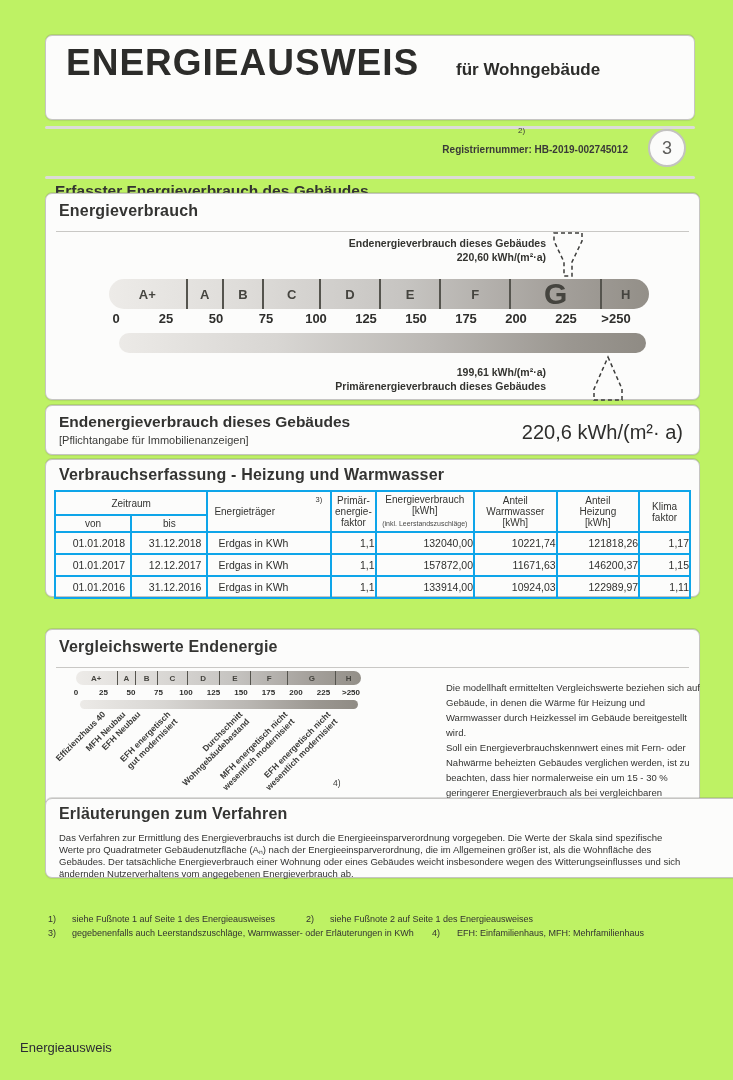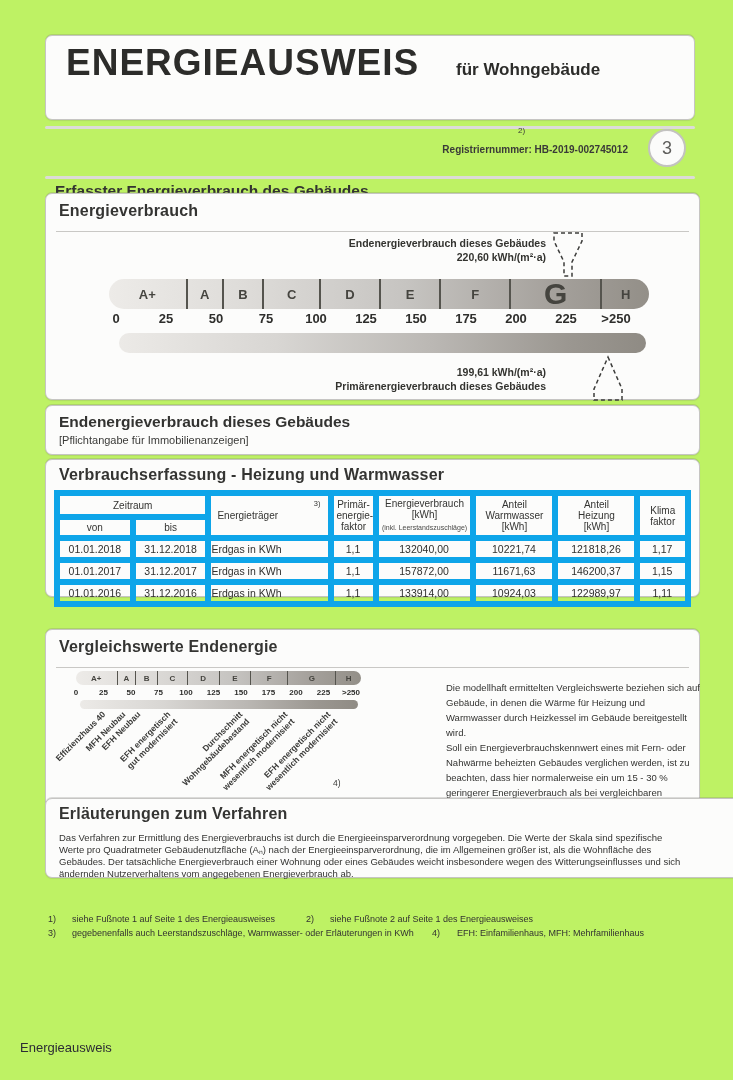--- a/index.html
+++ b/index.html
@@ -41,25 +41,25 @@
            background:linear-gradient(90deg,#eceae7 0%,#d8d6d3 30%,#bab7b3 60%,#9b9791 85%,#8f8b84 100%); }
 
   
   .ee-title { position:absolute; left:13px; top:7px; font-size:15.5px; font-weight:bold; color:#333331; }
   .ee-note { position:absolute; left:13px; top:28px; font-size:11px; color:#3a3a38; }
   .ee-value { position:absolute; right:16px; top:15px; font-size:20px; color:#2e2e2c; }
 
   
   .vt-wrap { position:absolute; left:8px; right:8px; top:30px; }
   table { width:100%; border-collapse:collapse; table-layout:fixed; }
-  th,td { border:6px solid #0ea5e9; font-weight:normal; }
+  th,td { border:2px solid #0ea5e9; font-weight:normal; }
   thead th { font-size:10px; color:#343432; text-align:center; vertical-align:middle; line-height:11px; padding:2px 2px; }
   thead .sub { font-size:7px; color:#4a4a48; display:block; margin-top:2px; }
   tbody td { font-size:10.5px; height:22px; padding:1px 5px; color:#2f2f2d; }
-  td.c { text-align:center; } td.l { text-align:left; padding-left:0; } td.r { text-align:center; padding-right:6px; }
+  td.c { text-align:right; } td.l { text-align:left; padding-left:10px; } td.r { text-align:right; padding-right:0; }
   .etr-head { position:relative; text-align:left !important; padding-left:6px !important; }
   .etr-head sup.fn { position:absolute; right:8px; top:2px; }
 
   
   .sband { position:absolute; display:flex; align-items:center; border-radius:7px;
            background:linear-gradient(90deg,#edebe8 0%,#dedcd9 25%,#c6c4c1 55%,#a5a19c 82%,#938f88 100%); }
   .sband .seg { height:100%; display:flex; align-items:center; justify-content:center;
                 border-right:1px solid #55544e; font-size:8px; font-weight:bold; color:#45443f; }
   .sband .seg:last-child { border-right:none; }
   .stick { position:absolute; transform:translateX(-50%); font-size:8px; font-weight:bold; color:#2e2e2c; }
@@ -144,20 +144,21 @@
 
     <div class="annot" style="left:150px; top:172px; width:350px;">
       <span>199,61 kWh/(m²·a)</span><br>
       <span>Primärenergieverbrauch dieses Gebäudes</span>
     </div>
   </div>
 
   <div class="box" style="left:45px; top:405px; width:655px; height:50px;">
     <div class="ee-title">Endenergieverbrauch dieses Gebäudes</div>
     <div class="ee-note">[Pflichtangabe für Immobilienanzeigen]</div>
+    <div class="ee-value">220,6 kWh/(m²· a)</div>
   </div>
 
   <div class="box" style="left:45px; top:459px; width:655px; height:138px;">
     <div class="sec-title" style="top:6px;">Verbrauchserfassung - Heizung und Warmwasser</div>
     <div class="vt-wrap">
       <table>
         <colgroup>
           <col style="width:12%">
             <col style="width:12%">
             <col style="width:19.5%">
@@ -202,21 +203,21 @@
             <td class="c">31.12.2018</td>
             <td class="l">Erdgas in KWh</td>
             <td class="r">1,1</td>
             <td class="r">132040,00</td>
             <td class="r">10221,74</td>
             <td class="r">121818,26</td>
             <td class="r">1,17</td>
           </tr>
           <tr>
             <td class="c">01.01.2017</td>
-            <td class="c">31.12.2017</td>
+            <td class="c">12.12.2017</td>
             <td class="l">Erdgas in KWh</td>
             <td class="r">1,1</td>
             <td class="r">157872,00</td>
             <td class="r">11671,63</td>
             <td class="r">146200,37</td>
             <td class="r">1,15</td>
           </tr>
           <tr>
             <td class="c">01.01.2016</td>
             <td class="c">31.12.2016</td>

